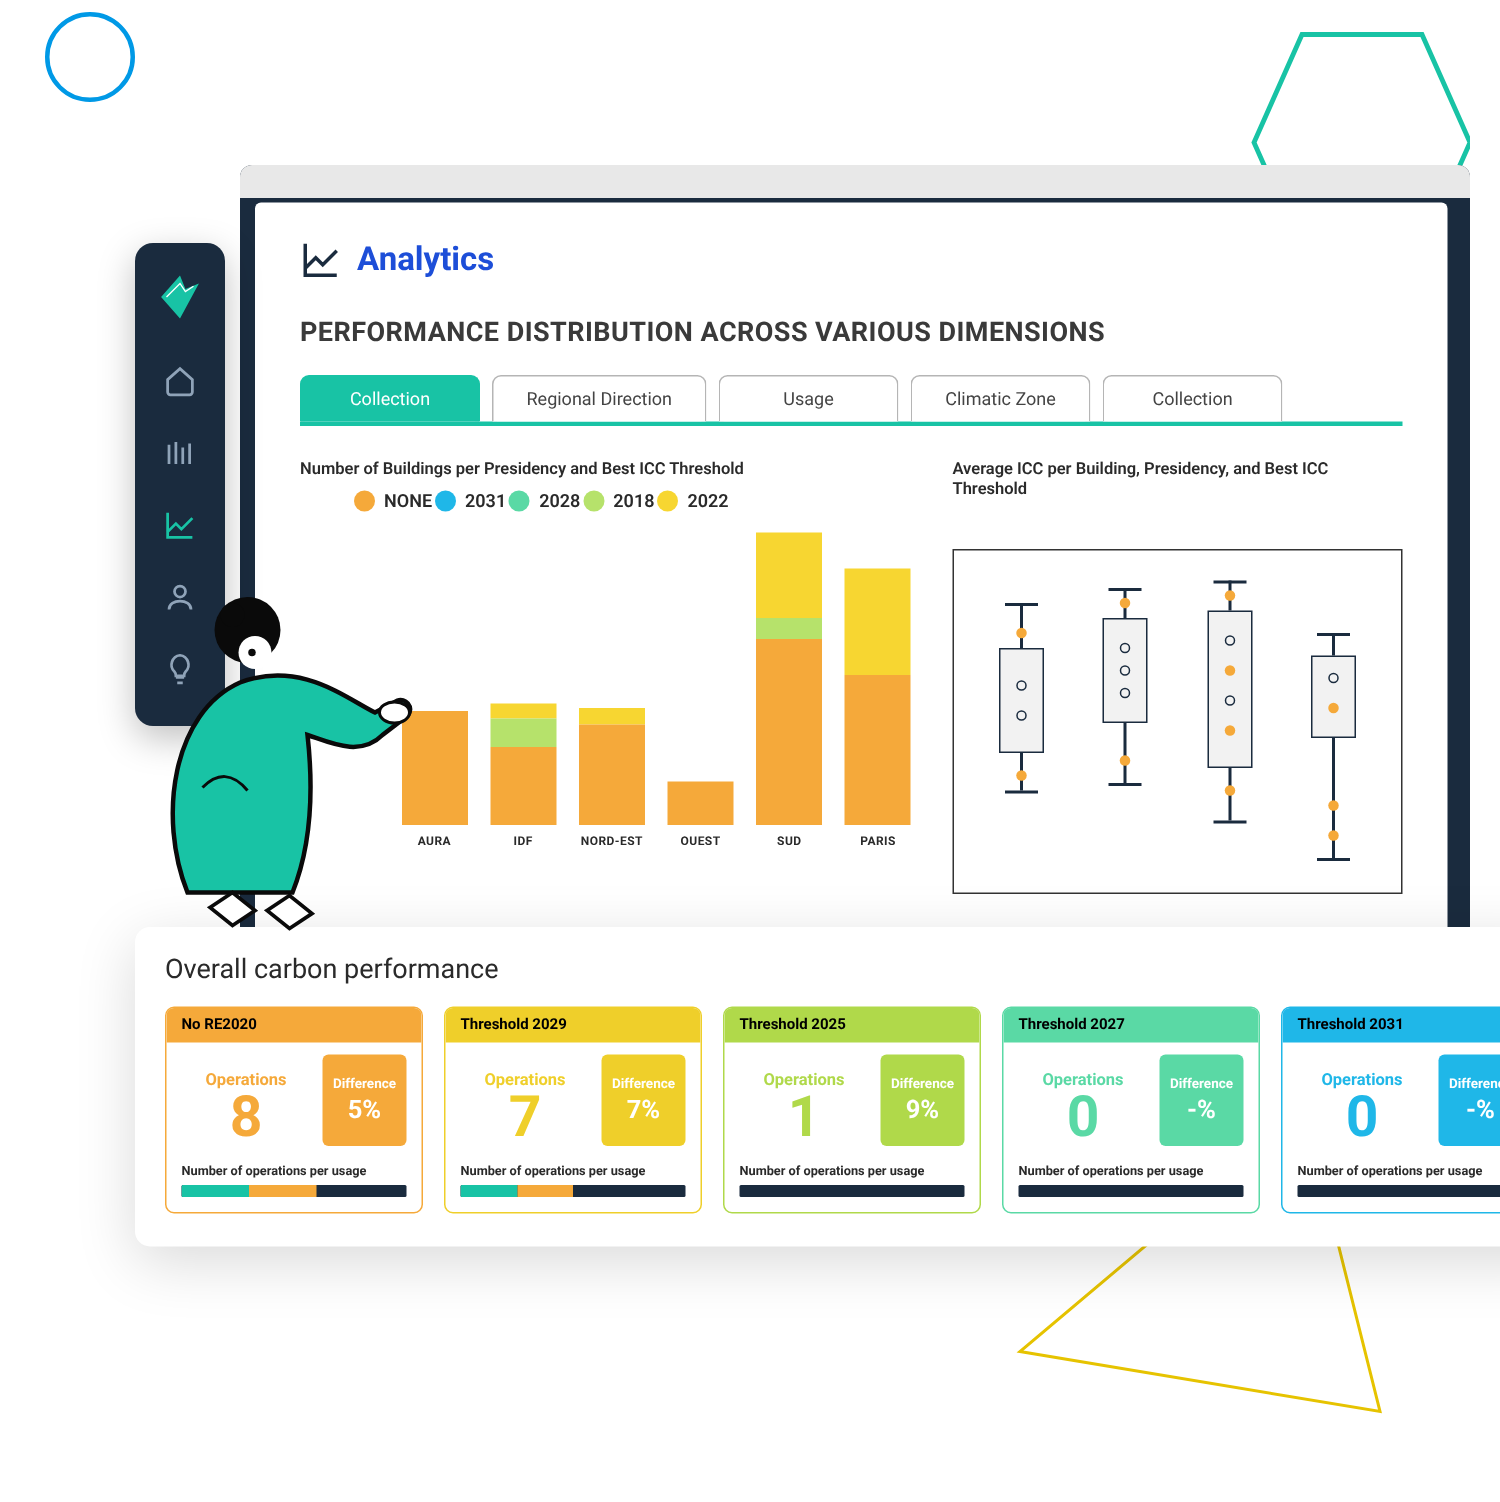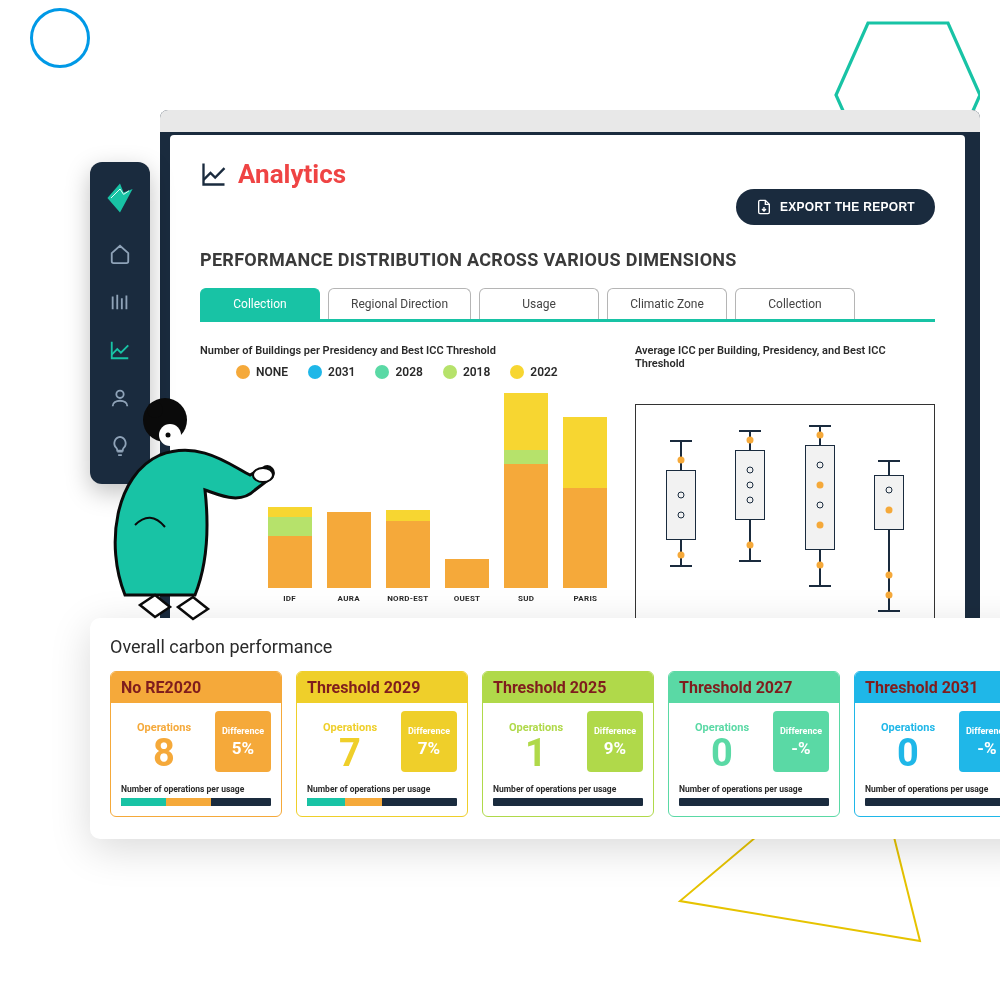--- a/index.html
+++ b/index.html
@@ -92,21 +92,21 @@
   padding: 24px 30px 30px 30px;
   z-index: 5;
 }
 .panel-header {
   display:flex;
   justify-content:space-between;
   align-items:flex-start;
 }
 .title-row { display:flex; align-items:center; gap:10px; }
 .title-row svg { width:28px; height:28px; }
-.page-title { font-size:26px; font-weight:700; color:#ef4444; }
+.page-title { font-size:22px; font-weight:700; color:#1d4ed8; }
 .export-btn {
   background:#1a2b3e;
   color:#fff;
   border:none;
   border-radius:24px;
   padding:10px 20px;
   font-size:12px;
   font-weight:700;
   letter-spacing:.3px;
   display:flex; align-items:center; gap:8px;
@@ -154,21 +154,21 @@
 }
 .chart-col { flex:1; min-width:0; }
 .chart-col.right{flex:0 0 300px;}
 .chart-caption {
   font-size:11px;
   color:#2a2a2a;
   font-weight:600;
   margin:10px 0 8px 0;
 }
 .legend {
-  display:flex; gap:20px; 
+  display:flex; gap:2px; 
   margin-bottom:14px;
   padding-left:36px;
 }
 .legend-item{display:flex;align-items:center;gap:6px;font-size:12px;font-weight:600;color:#2a2a2a;}
 .legend-swatch{width:14px;height:14px;border-radius:50%;}
 
 
 .bars {
   display:flex;
   align-items:flex-end;
@@ -229,21 +229,21 @@
 .carbon-title{font-size:18px;color:#2a2a2a;margin-bottom:14px;}
 .kpi-row{display:flex;gap:14px;}
 .kpi{
   flex:1;
   border:1.5px solid;
   border-radius:6px;
   padding:0 0 10px 0;
   overflow:hidden;
 }
 .kpi-head{
-  color:#7f1d1d;font-weight:700;font-size:16px;
+  color:#000000;font-weight:700;font-size:10px;
   padding:6px 10px;
 }
 .kpi-body{display:flex;align-items:stretch;gap:8px;padding:8px 10px 6px 10px;}
 .kpi-left{flex:1;display:flex;flex-direction:column;align-items:center;}
 .kpi-left .lbl{font-size:11px;font-weight:700;margin-top:10px;}
 .kpi-left .num{font-size:38px;font-weight:700;line-height:1;}
 .kpi-right{
   width:56px;border-radius:4px;color:#fff;display:flex;flex-direction:column;align-items:center;justify-content:center;gap:2px;
   padding:4px 0;
 }
@@ -312,28 +312,20 @@
 
 <section class="main-panel">
   <div class="panel-header">
     <div class="title-row">
       <svg viewBox="0 0 24 24" fill="none" stroke="#1a2b3e" stroke-width="2">
           <polyline points="3 17 9 11 13 15 21 7"></polyline>
           <path d="M3 3v18h18"></path>
         </svg>
       <h1 class="page-title">Analytics</h1>
     </div>
-    <button class="export-btn">
-      <svg viewBox="0 0 24 24" fill="none" stroke="currentColor" stroke-width="2">
-          <path d="M14 2H6a2 2 0 0 0-2 2v16a2 2 0 0 0 2 2h12a2 2 0 0 0 2-2V8z"></path>
-          <polyline points="14 2 14 8 20 8"></polyline>
-          <path d="M12 18v-6M9 15l3 3 3-3"></path>
-        </svg>
-      <span>EXPORT THE REPORT</span>
-    </button>
   </div>
 
   <h2 class="section-title">PERFORMANCE DISTRIBUTION ACROSS VARIOUS DIMENSIONS</h2>
 
   <div class="tabs" id="tabs">
       <div class="tab active">Collection</div>
       <div class="tab">Regional Direction</div>
       <div class="tab">Usage</div>
       <div class="tab">Climatic Zone</div>
       <div class="tab">Collection</div>
@@ -360,31 +352,31 @@
             <span>2018</span>
           </div>
           <div class="legend-item">
             <span class="legend-swatch" style="background: rgb(247, 214, 49);"></span>
             <span>2022</span>
           </div>
         </div>
       <div class="bars" id="bars">
           <div class="bar-stack">
             <div class="bar-segs">
+              <div class="seg" style="height: 76.1905px; background: rgb(245, 169, 58);"></div>
+            </div>
+            <div class="bar-label">AURA</div>
+          </div>
+          <div class="bar-stack">
+            <div class="bar-segs">
               <div class="seg" style="height: 52.381px; background: rgb(245, 169, 58);"></div>
               <div class="seg" style="height: 19.0476px; background: rgb(182, 226, 107);"></div>
               <div class="seg" style="height: 9.52381px; background: rgb(247, 214, 49);"></div>
             </div>
             <div class="bar-label">IDF</div>
-          </div>
-          <div class="bar-stack">
-            <div class="bar-segs">
-              <div class="seg" style="height: 76.1905px; background: rgb(245, 169, 58);"></div>
-            </div>
-            <div class="bar-label">AURA</div>
           </div>
           <div class="bar-stack">
             <div class="bar-segs">
               <div class="seg" style="height: 66.6667px; background: rgb(245, 169, 58);"></div>
               <div class="seg" style="height: 11.4286px; background: rgb(247, 214, 49);"></div>
             </div>
             <div class="bar-label">NORD-EST</div>
           </div>
           <div class="bar-stack">
             <div class="bar-segs">

